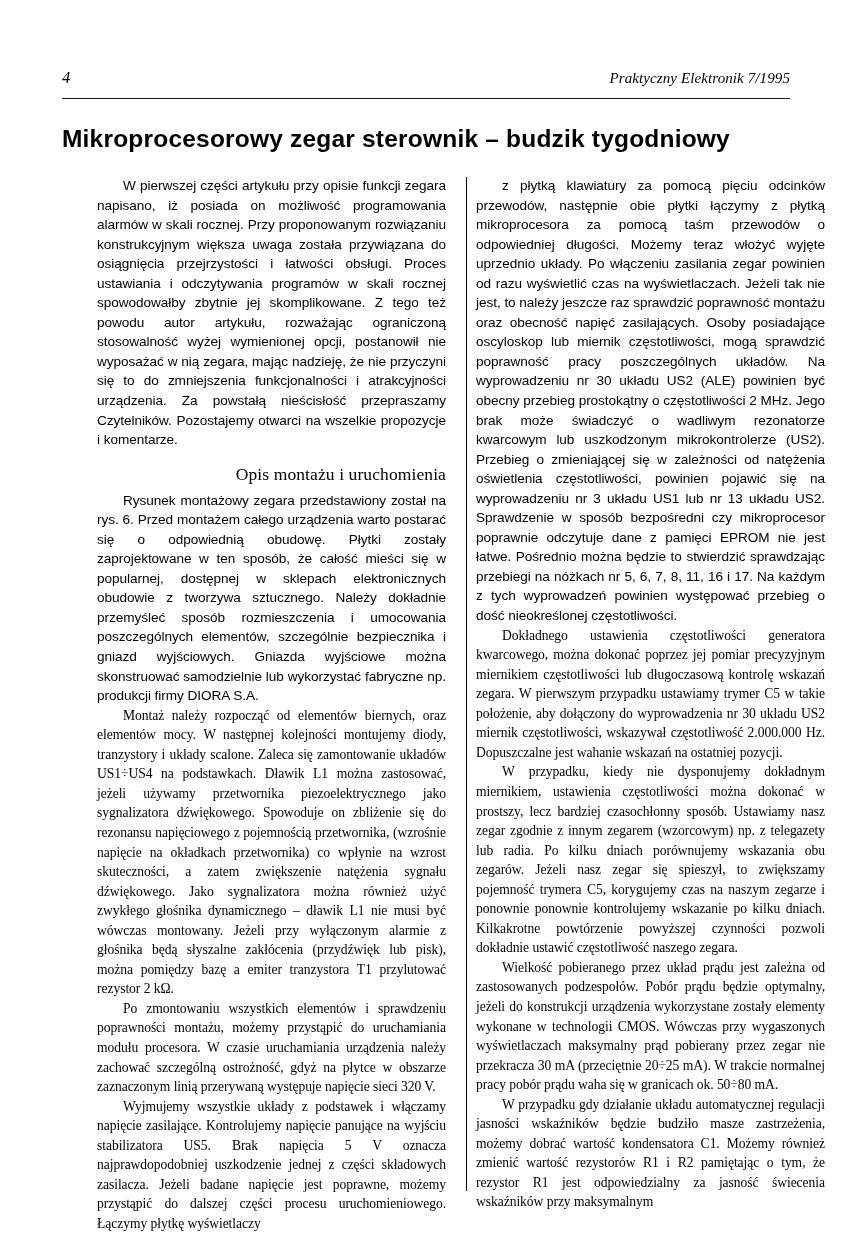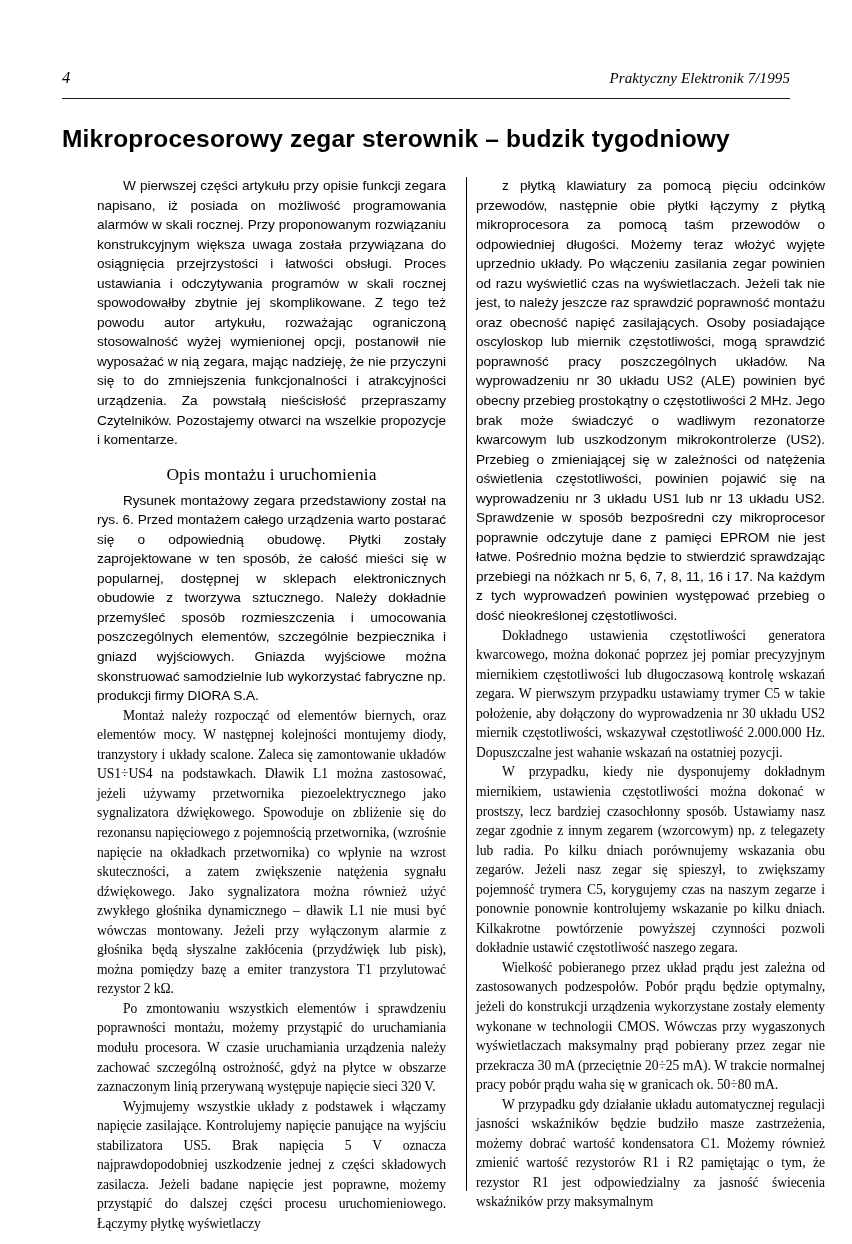--- a/index.html
+++ b/index.html
@@ -102,21 +102,21 @@
   p.body + p.body {
     margin-top: 0;
     font-family: Liberation Serif, serif;
   }
   h2.subhead {
     margin: 13px 0 6px 0;
     font-family: "Liberation Serif", serif;
     font-weight: normal;
     font-size: 17.5px;
     line-height: 22px;
-    text-align: center;
+    text-align: right;
     text-indent: 0;
     letter-spacing: 0.1px;
   }
 </style>
 </head>
 <body>
 
 <div class="page">
 
   <div class="runhead">

